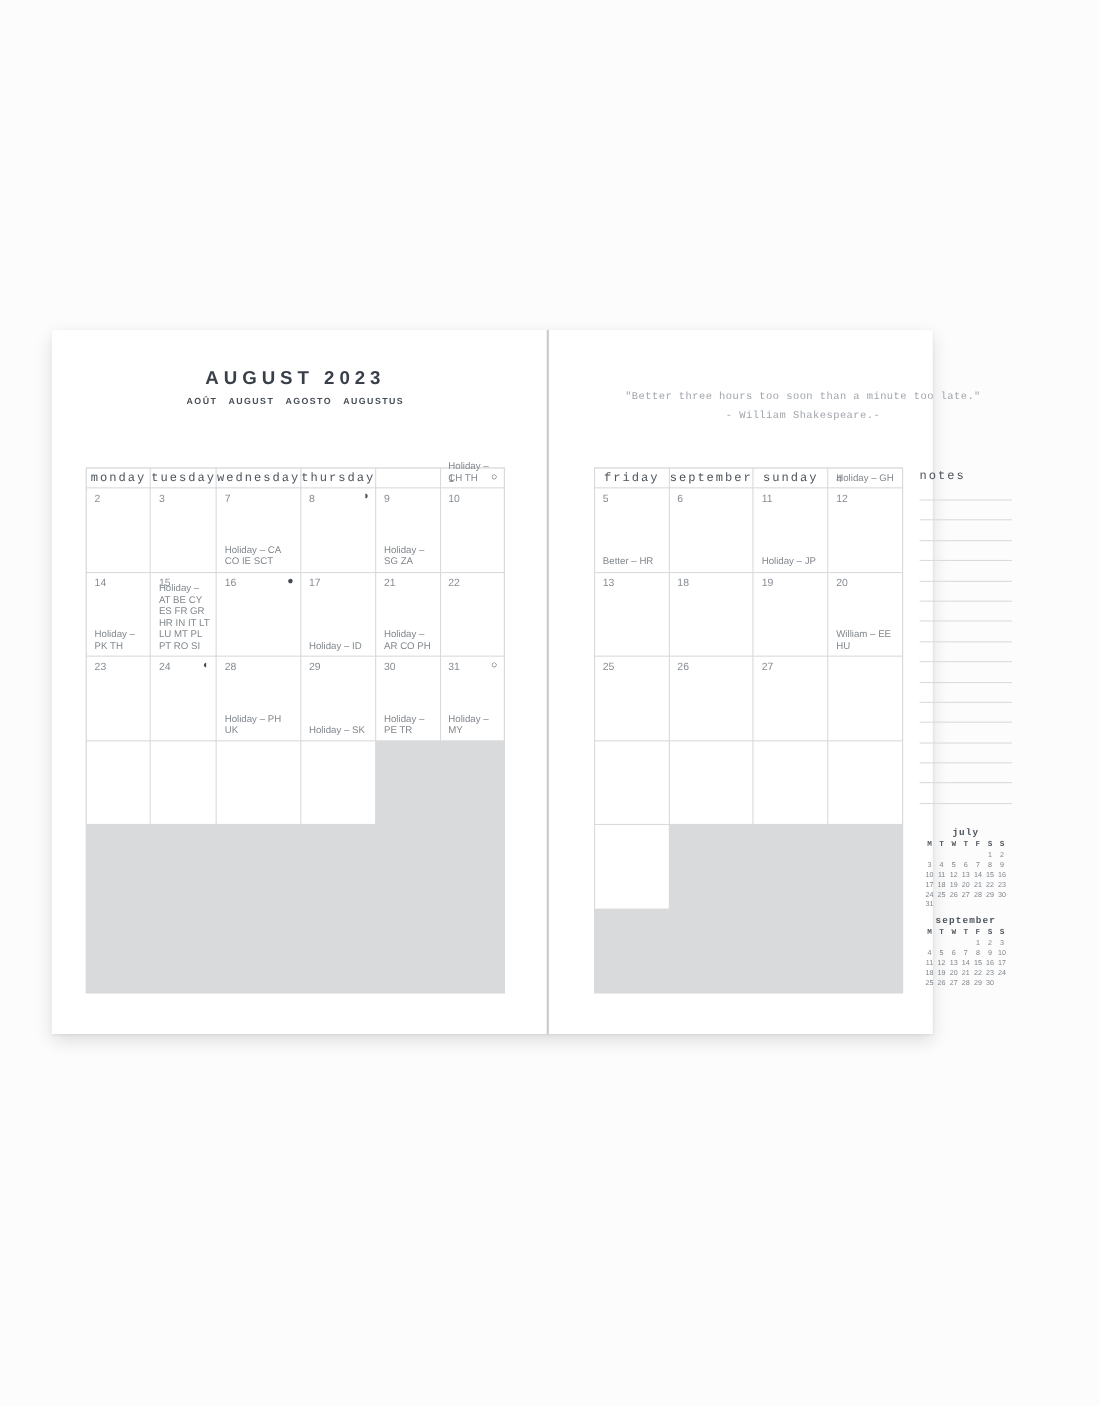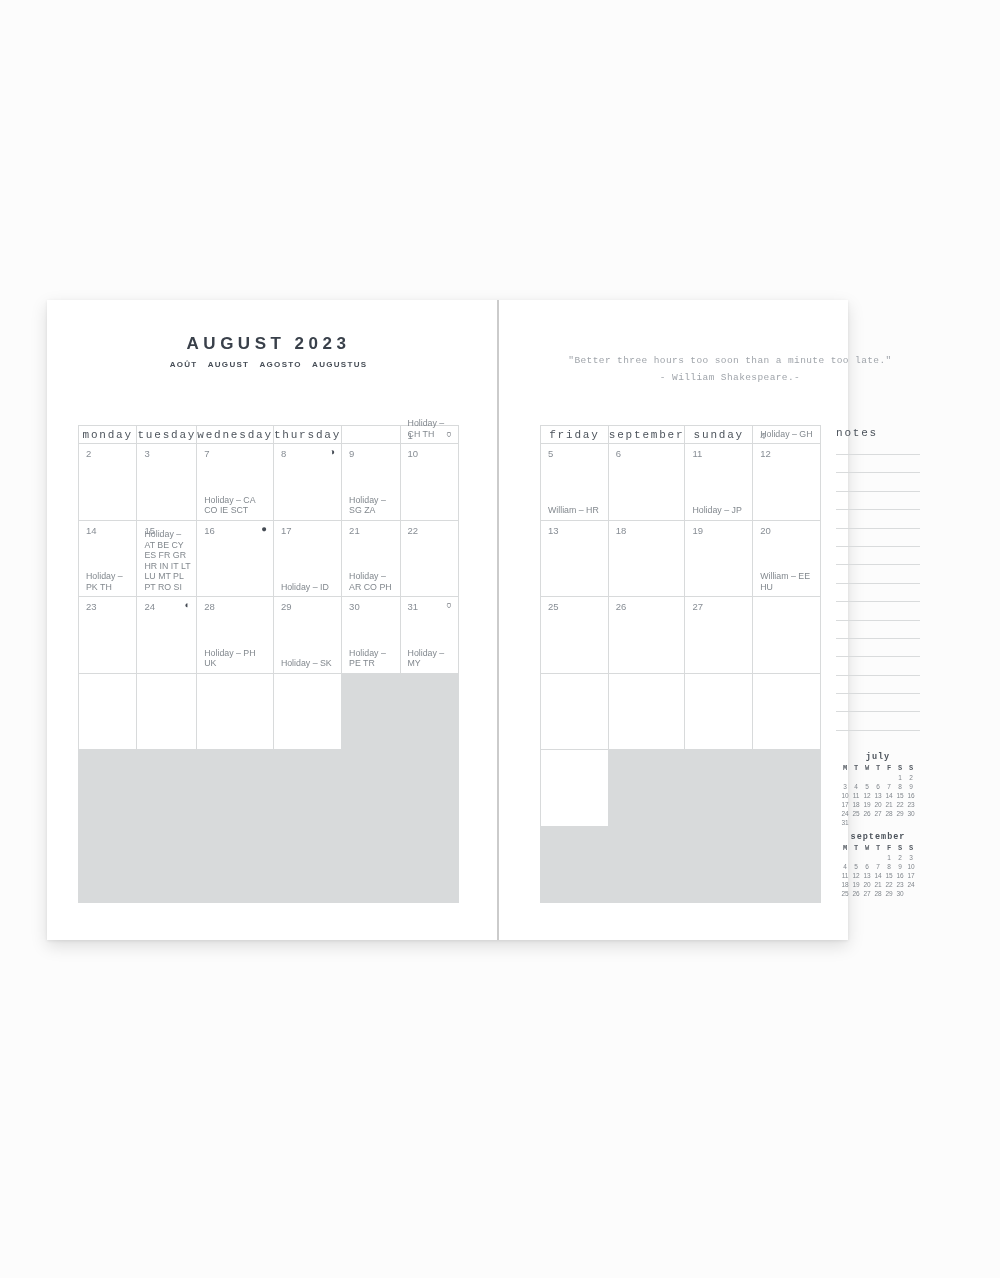--- a/index.html
+++ b/index.html
@@ -167,21 +167,21 @@
     <div class="grid" id="right-grid">
         <div class="ghead">friday</div>
         <div class="ghead">september</div>
         <div class="ghead">sunday</div>
         <div class="gday">
           <span class="day-num">4</span>
           <span class="holiday">Holiday – GH</span>
         </div>
         <div class="gday">
           <span class="day-num">5</span>
-          <span class="holiday">William – HR</span>
+          <span class="holiday">Better – HR</span>
         </div>
         <div class="gday">
           <span class="day-num">6</span>
         </div>
         <div class="gday">
           <span class="day-num">11</span>
           <span class="holiday">Holiday – JP</span>
         </div>
         <div class="gday">
           <span class="day-num">12</span>

